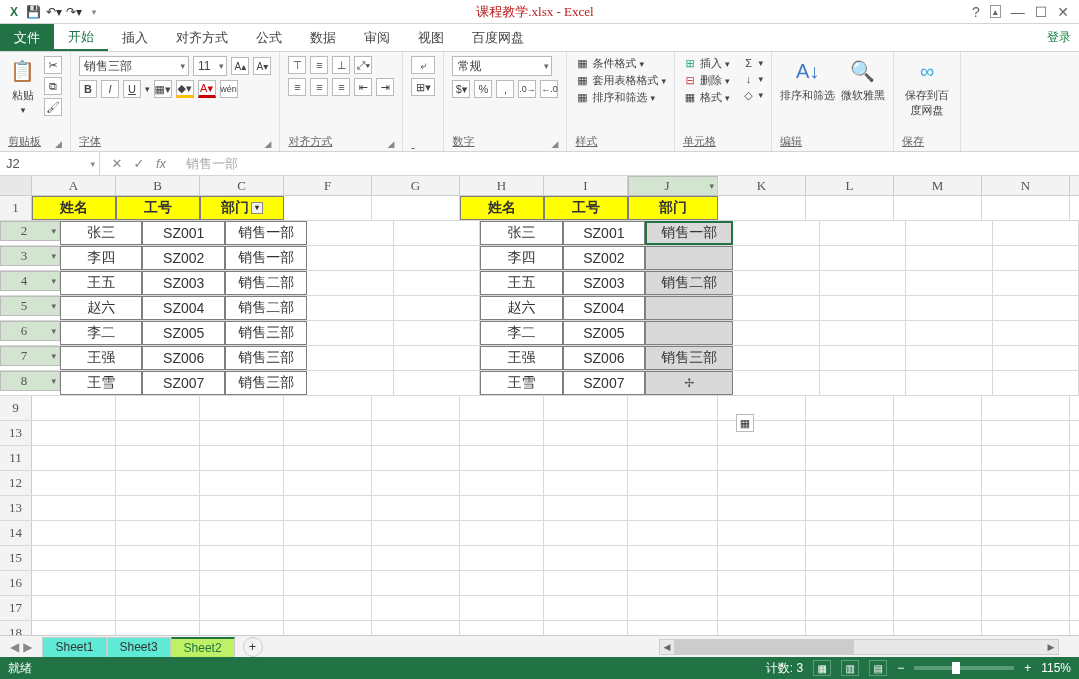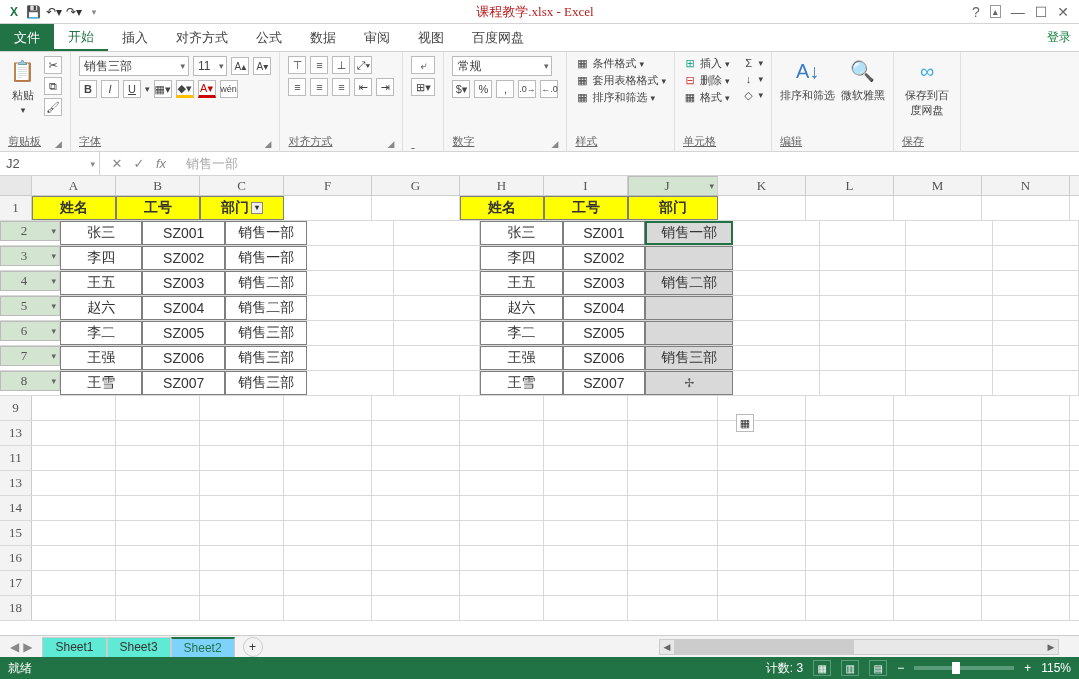--- a/index.html
+++ b/index.html
@@ -63,21 +63,21 @@
 .cF { width: 88px; } .cG { width: 88px; }
 .cH { width: 84px; } .cI { width: 84px; } .cJ { width: 90px; }
 .cK, .cL, .cM, .cN { width: 88px; }
 
 .filter-arrow { display:inline-block; width:12px; height:12px; border:1px solid #888; margin-left:2px; font-size:8px; line-height:10px; text-align:center; background:#f0f0f0;}
 
 
 .sheettabs { height: 22px; border-top: 1px solid #ccc; display: flex; align-items: center; background: #f3f3f3; font-size: 12px; }
 .sheettabs .nav { padding: 0 10px; color: #888; display:flex; gap:4px;}
 .st { padding: 2px 12px; border: 1px solid #ccc; background: #5eead4; cursor: pointer; border-bottom: none; }
-.st.active { background: #7dd3fc; color: #217346; border-top: 2px solid #217346; }
+.st.active { background: #bef264; color: #217346; border-top: 2px solid #217346; }
 .sheettabs .add { width: 20px; height: 20px; border: 1px solid #ccc; border-radius: 50%; display: flex; align-items: center; justify-content: center; margin-left: 8px; cursor: pointer; }
 .sheettabs .hscroll { margin-left: auto; width: 400px; height: 16px; background: #e8e8e8; border: 1px solid #ccc; position: relative; margin-right:20px;}
 .sheettabs .hscroll .thumb { position: absolute; left: 14px; width: 180px; top: 0; bottom: 0; background: #ccc; }
 .sheettabs .hscroll .ar { position: absolute; width: 14px; top:0; bottom:0; display:flex; align-items:center; justify-content:center; font-size:9px; color:#666;}
 
 
 .status { height: 22px; background: #217346; color: #fff; display: flex; align-items: center; font-size: 12px; padding: 0 8px; gap: 14px; }
 .status .right { margin-left: auto; display: flex; align-items: center; gap: 10px; }
 .status .slider { width: 100px; height: 4px; background: #5a9b7a; position: relative; }
 .status .slider .th { position: absolute; width: 8px; height: 12px; background: #fff; top: -4px; left: 38px; }
@@ -563,20 +563,35 @@
         <div class="cell cG"></div>
         <div class="cell cH"></div>
         <div class="cell cI"></div>
         <div class="cell cJ"></div>
         <div class="cell cK"></div>
         <div class="cell cL"></div>
         <div class="cell cM"></div>
         <div class="cell cN"></div>
       </div>
       <div class="grow">
+        <div class="rh">12</div>
+        <div class="cell cA"></div>
+        <div class="cell cB"></div>
+        <div class="cell cC"></div>
+        <div class="cell cF"></div>
+        <div class="cell cG"></div>
+        <div class="cell cH"></div>
+        <div class="cell cI"></div>
+        <div class="cell cJ"></div>
+        <div class="cell cK"></div>
+        <div class="cell cL"></div>
+        <div class="cell cM"></div>
+        <div class="cell cN"></div>
+      </div>
+      <div class="grow">
         <div class="rh">13</div>
         <div class="cell cA"></div>
         <div class="cell cB"></div>
         <div class="cell cC"></div>
         <div class="cell cF"></div>
         <div class="cell cG"></div>
         <div class="cell cH"></div>
         <div class="cell cI"></div>
         <div class="cell cJ"></div>
         <div class="cell cK"></div>

